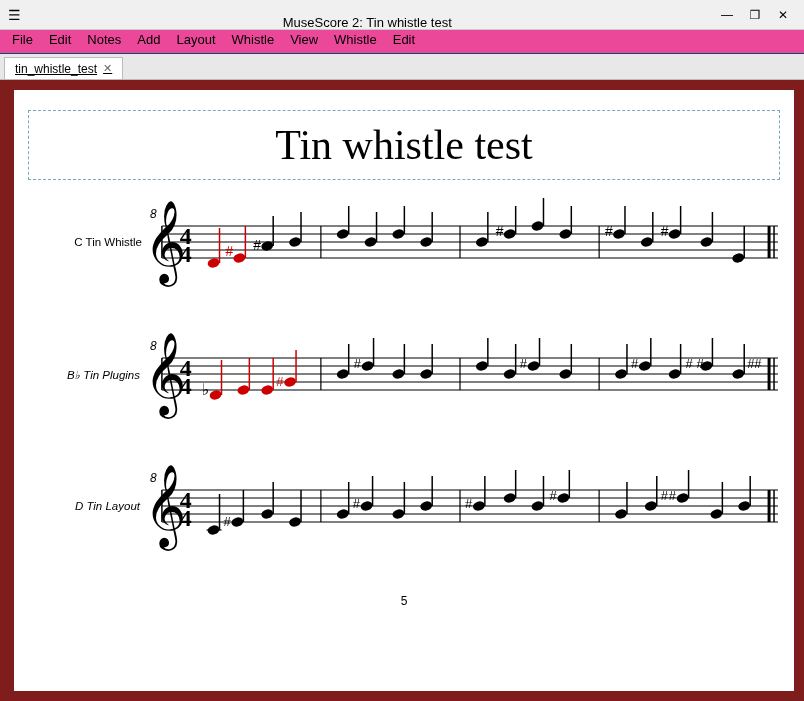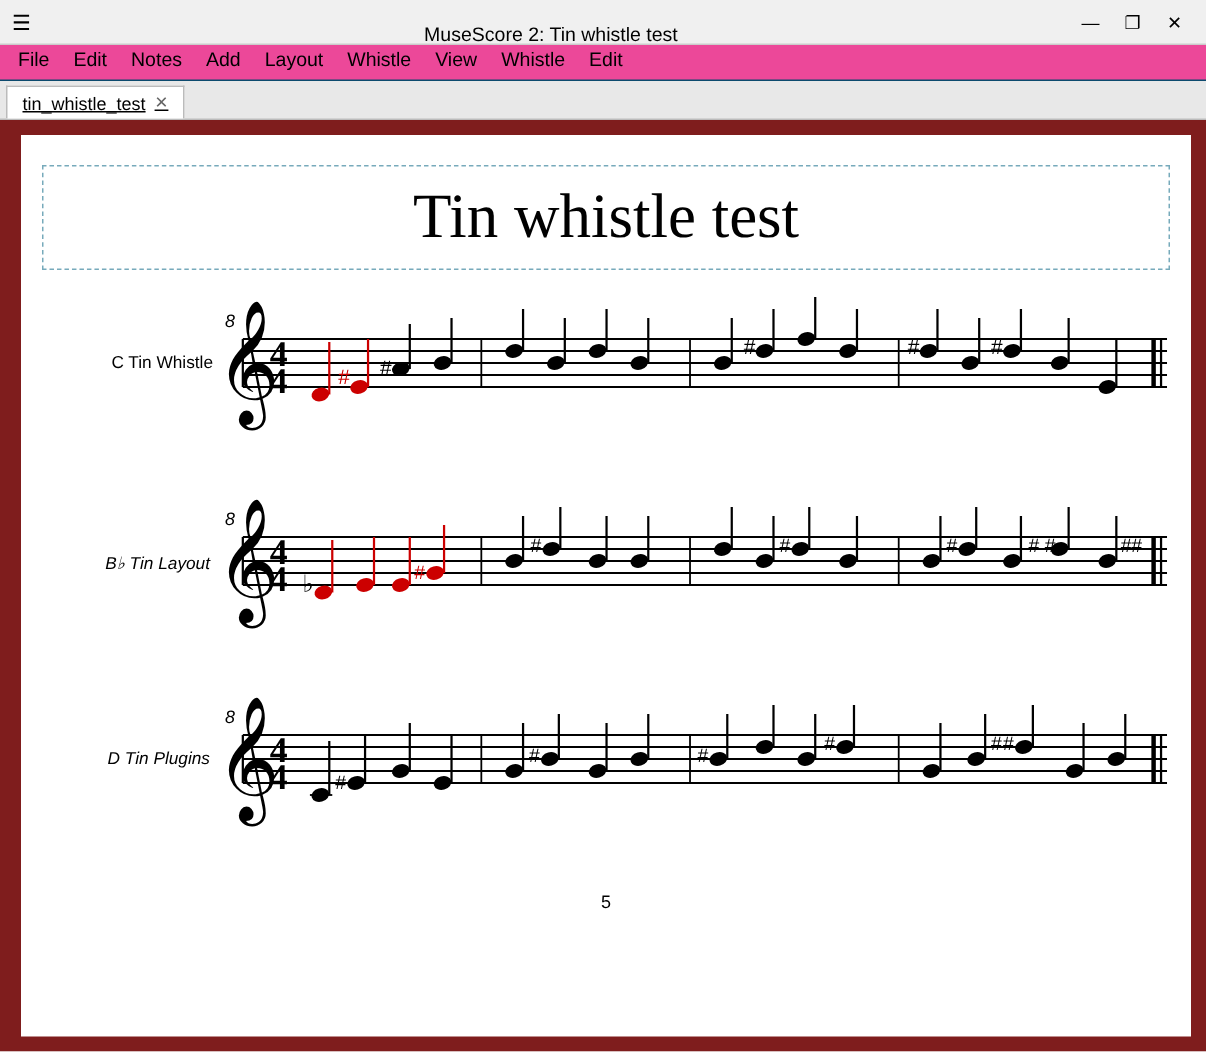--- a/index.html
+++ b/index.html
@@ -222,21 +222,21 @@
 
         <ellipse cx="566" cy="44" rx="6" ry="4.5" fill="black" transform="rotate(-15,566,44)"></ellipse>
         <line x1="572" y1="44" x2="572" y2="14" stroke="black" stroke-width="1.5"></line>
 
         <ellipse cx="598" cy="60" rx="6" ry="4.5" fill="black" transform="rotate(-15,598,60)"></ellipse>
         <line x1="604" y1="60" x2="604" y2="28" stroke="black" stroke-width="1.5"></line>
       </svg>
     </div>
 
     <div style="position:relative; height:110px; margin: 22px 14px 0 14px;">
-      <div style="position:absolute; left:0; top:38px; font-size:11.5px; font-style:italic; width:112px; text-align:right;">B♭ Tin Layout</div>
+      <div style="position:absolute; left:0; top:38px; font-size:11.5px; font-style:italic; width:112px; text-align:right;">B♭ Tin Plugins</div>
 
       <svg style="position:absolute; left:116px; top:0; right:0; width:calc(100% - 116px); height:100px;" viewBox="0 0 640 100" preserveAspectRatio="none">
 
         <line x1="18" y1="28" x2="638" y2="28" stroke="black" stroke-width="1.2"></line>
         <line x1="18" y1="36" x2="638" y2="36" stroke="black" stroke-width="1.2"></line>
         <line x1="18" y1="44" x2="638" y2="44" stroke="black" stroke-width="1.2"></line>
         <line x1="18" y1="52" x2="638" y2="52" stroke="black" stroke-width="1.2"></line>
         <line x1="18" y1="60" x2="638" y2="60" stroke="black" stroke-width="1.2"></line>
 
         <text x="0" y="68" font-size="72" font-family="Times New Roman, serif" fill="black">𝄞</text>
@@ -311,21 +311,21 @@
         <line x1="572" y1="36" x2="572" y2="8" stroke="black" stroke-width="1.5"></line>
 
         <ellipse cx="598" cy="44" rx="6" ry="4.5" fill="black" transform="rotate(-15,598,44)"></ellipse>
         <line x1="604" y1="44" x2="604" y2="14" stroke="black" stroke-width="1.5"></line>
         <text x="607" y="38" font-size="13" fill="black">#</text>
         <text x="614" y="38" font-size="13" fill="black">#</text>
       </svg>
     </div>
 
     <div style="position:relative; height:110px; margin: 22px 14px 0 14px;">
-      <div style="position:absolute; left:0; top:38px; font-size:11.5px; font-style:italic; width:112px; text-align:right;">D Tin Plugins</div>
+      <div style="position:absolute; left:0; top:38px; font-size:11.5px; font-style:italic; width:112px; text-align:right;">D Tin Layout</div>
 
       <svg style="position:absolute; left:116px; top:0; right:0; width:calc(100% - 116px); height:100px;" viewBox="0 0 640 100" preserveAspectRatio="none">
 
         <line x1="18" y1="28" x2="638" y2="28" stroke="black" stroke-width="1.2"></line>
         <line x1="18" y1="36" x2="638" y2="36" stroke="black" stroke-width="1.2"></line>
         <line x1="18" y1="44" x2="638" y2="44" stroke="black" stroke-width="1.2"></line>
         <line x1="18" y1="52" x2="638" y2="52" stroke="black" stroke-width="1.2"></line>
         <line x1="18" y1="60" x2="638" y2="60" stroke="black" stroke-width="1.2"></line>
 
         <text x="0" y="68" font-size="72" font-family="Times New Roman, serif" fill="black">𝄞</text>

